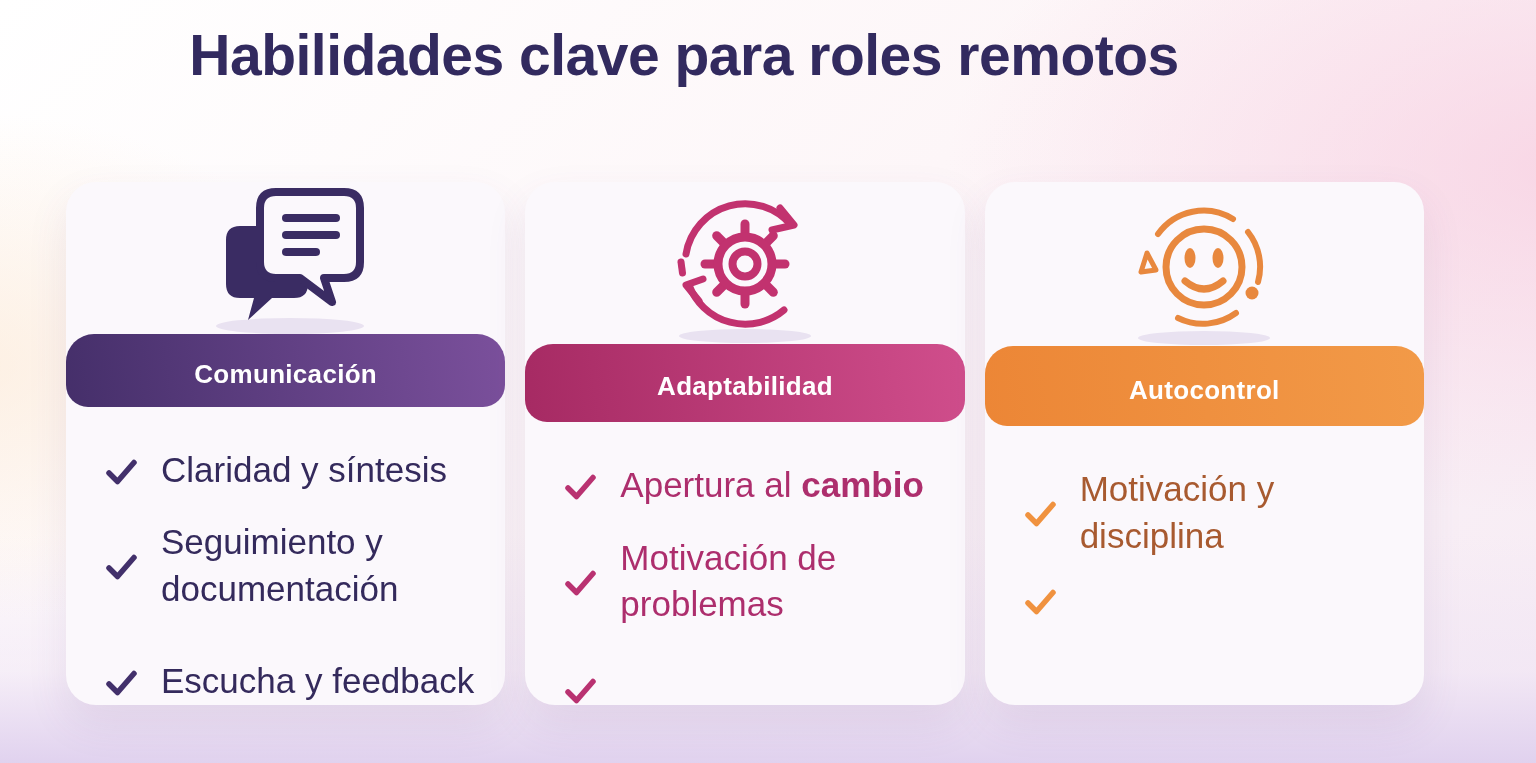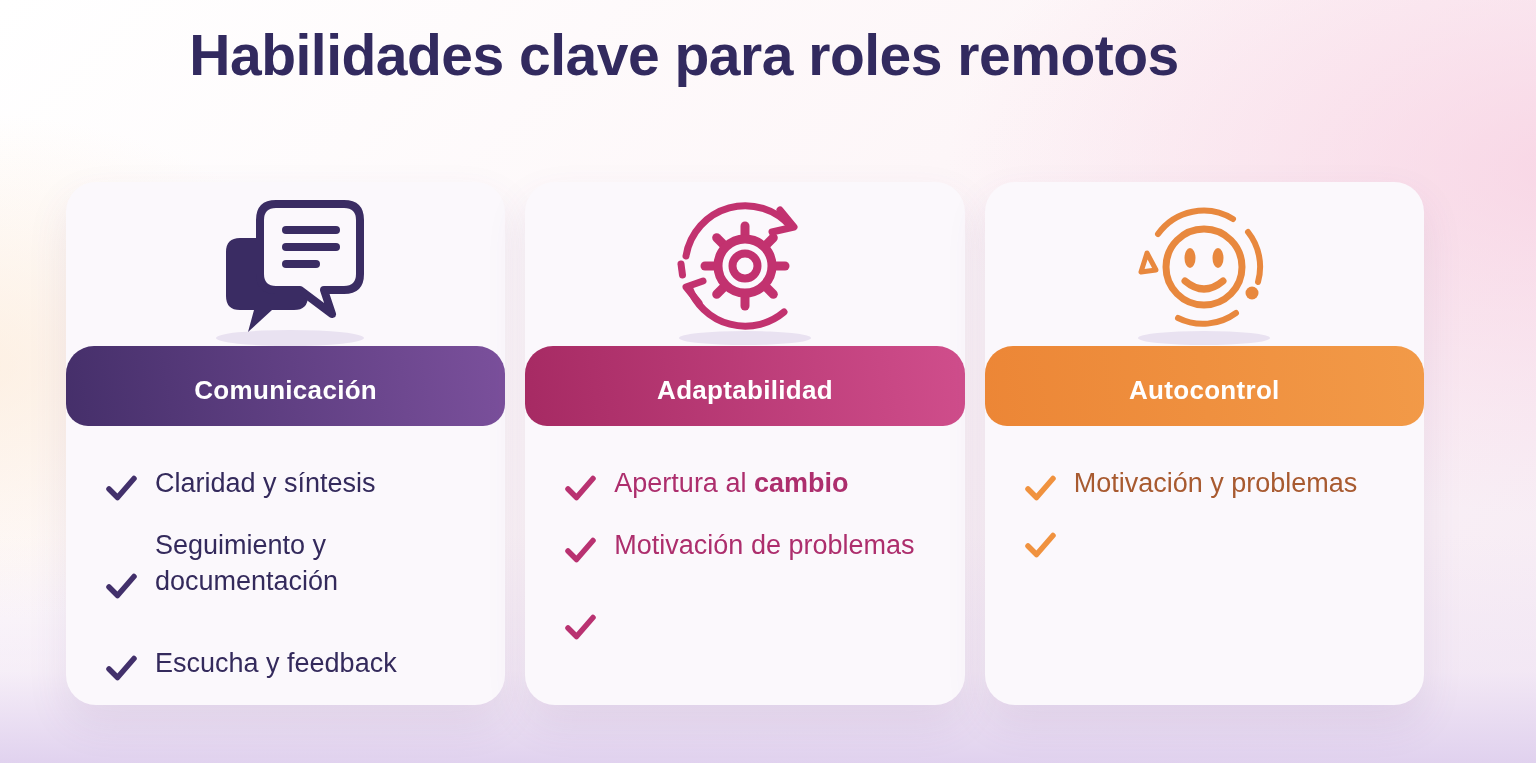--- a/index.html
+++ b/index.html
@@ -18,21 +18,21 @@
   .cards { position:relative; display:flex; gap:20px; margin:94px 112px 0 66px; }
   .card { flex:1; height:523px; background:#fbf8fc; border-radius:30px;
     box-shadow:0 18px 40px rgba(104,70,134,.10); display:flex; flex-direction:column; }
   .icon-area { height:164px; display:flex; align-items:flex-end; justify-content:center; }
   .icon-area svg { color:var(--icon); display:block; }
   .card-header { height:80px; border-radius:28px 28px 22px 22px;
     background:linear-gradient(82deg, var(--g1), var(--g2));
     display:flex; align-items:center; justify-content:center; }
   .card-header span { color:#ffffff; font-size:26px; font-weight:bold; letter-spacing:.3px;margin-top:8px; }
   .list { padding:40px 26px 0 40px; }
-  .item { display:flex; align-items:flex-end; gap:18px; color:var(--text); font-size:27px; }
+  .item { display:flex; align-items:center; gap:24px; color:var(--text); font-size:35px; }
   .item + .item { margin-top:26px; }
   .item:nth-child(3) { margin-top:46px; }
   .check { flex:none; margin-top:4px; color:var(--check); }
   .txt { white-space:pre-line; line-height:1.33; }
   .txt b { font-weight:bold; }
 </style>
 </head>
 <body>
 
 <div class="stage">
@@ -149,21 +149,21 @@
         </svg>
       </div>
       <div class="card-header">
         <span>Autocontrol</span>
       </div>
       <div class="list">
         <div class="item">
           <svg class="check" width="31" height="27" viewBox="0 0 31 27">
               <path d="M3 14 L11.5 22.5 L28 3.5" fill="none" stroke="currentColor" stroke-width="5.5" stroke-linecap="round" stroke-linejoin="round"></path>
             </svg>
-          <span class="txt"><span>Motivación y problemas</span><b></b></span>
+          <span class="txt"><span>Motivación y disciplina</span><b></b></span>
         </div>
         <div class="item">
           <svg class="check" width="31" height="27" viewBox="0 0 31 27">
               <path d="M3 14 L11.5 22.5 L28 3.5" fill="none" stroke="currentColor" stroke-width="5.5" stroke-linecap="round" stroke-linejoin="round"></path>
             </svg>
         </div>
       </div>
     </div>
 
   </div>

